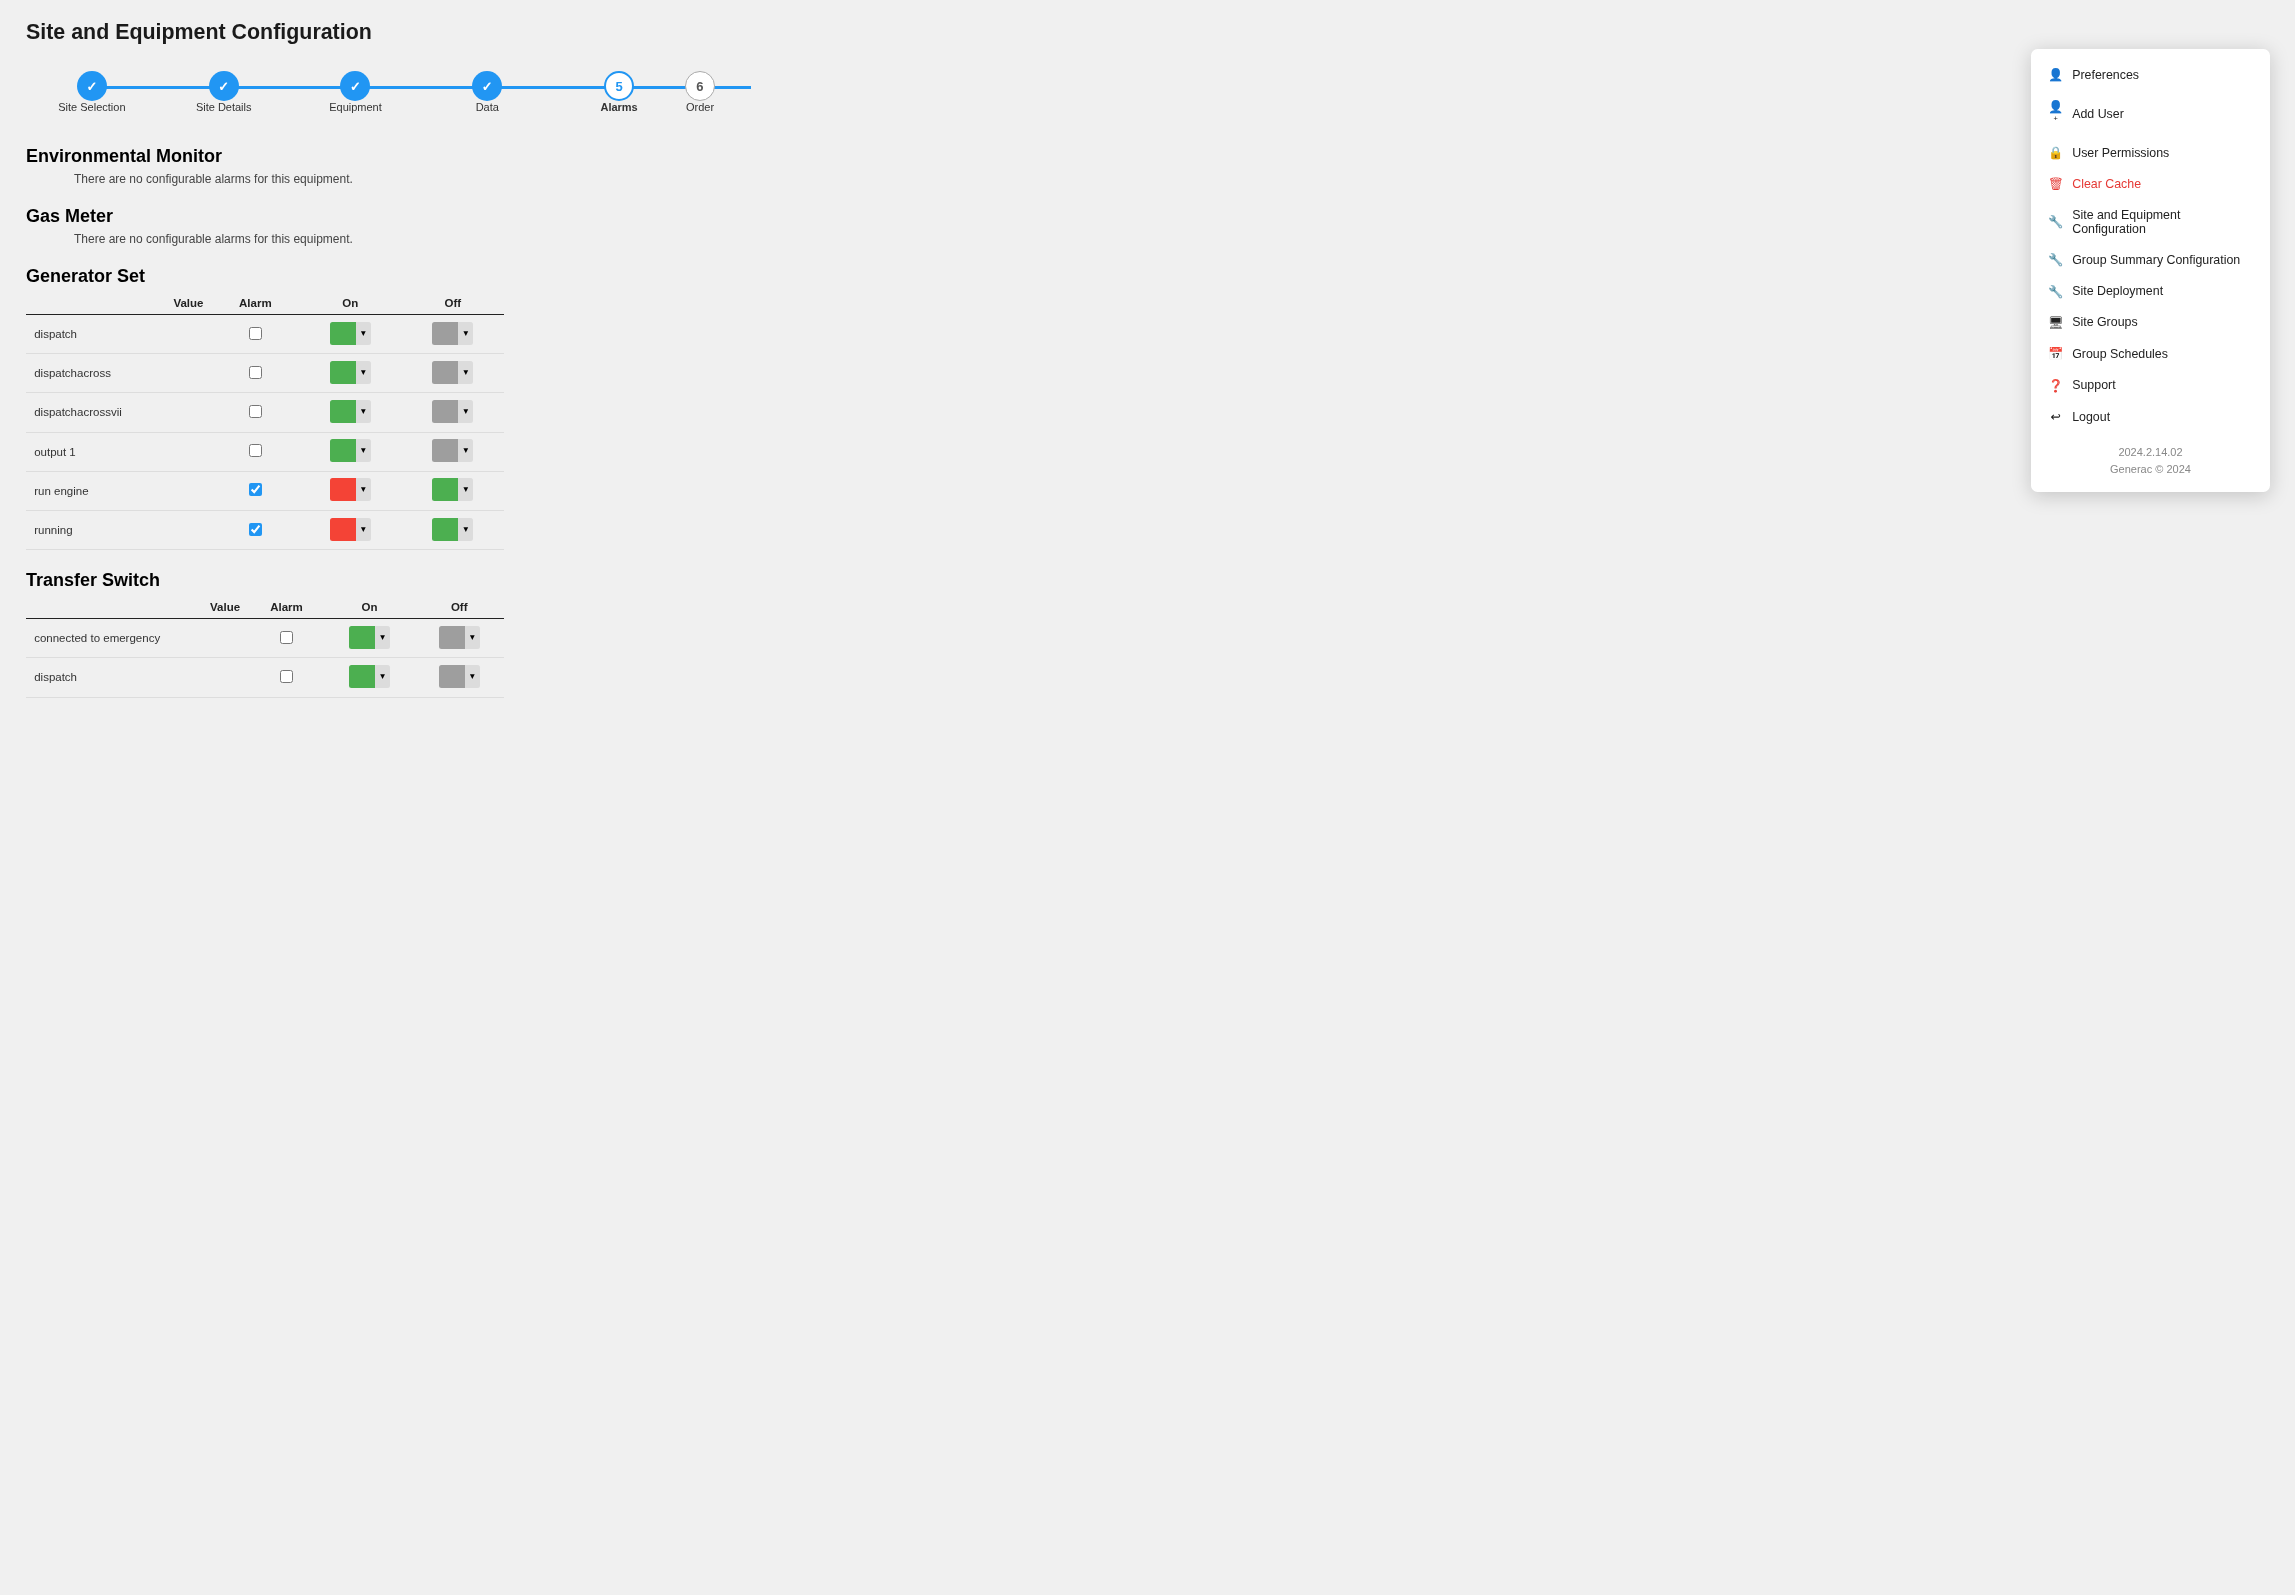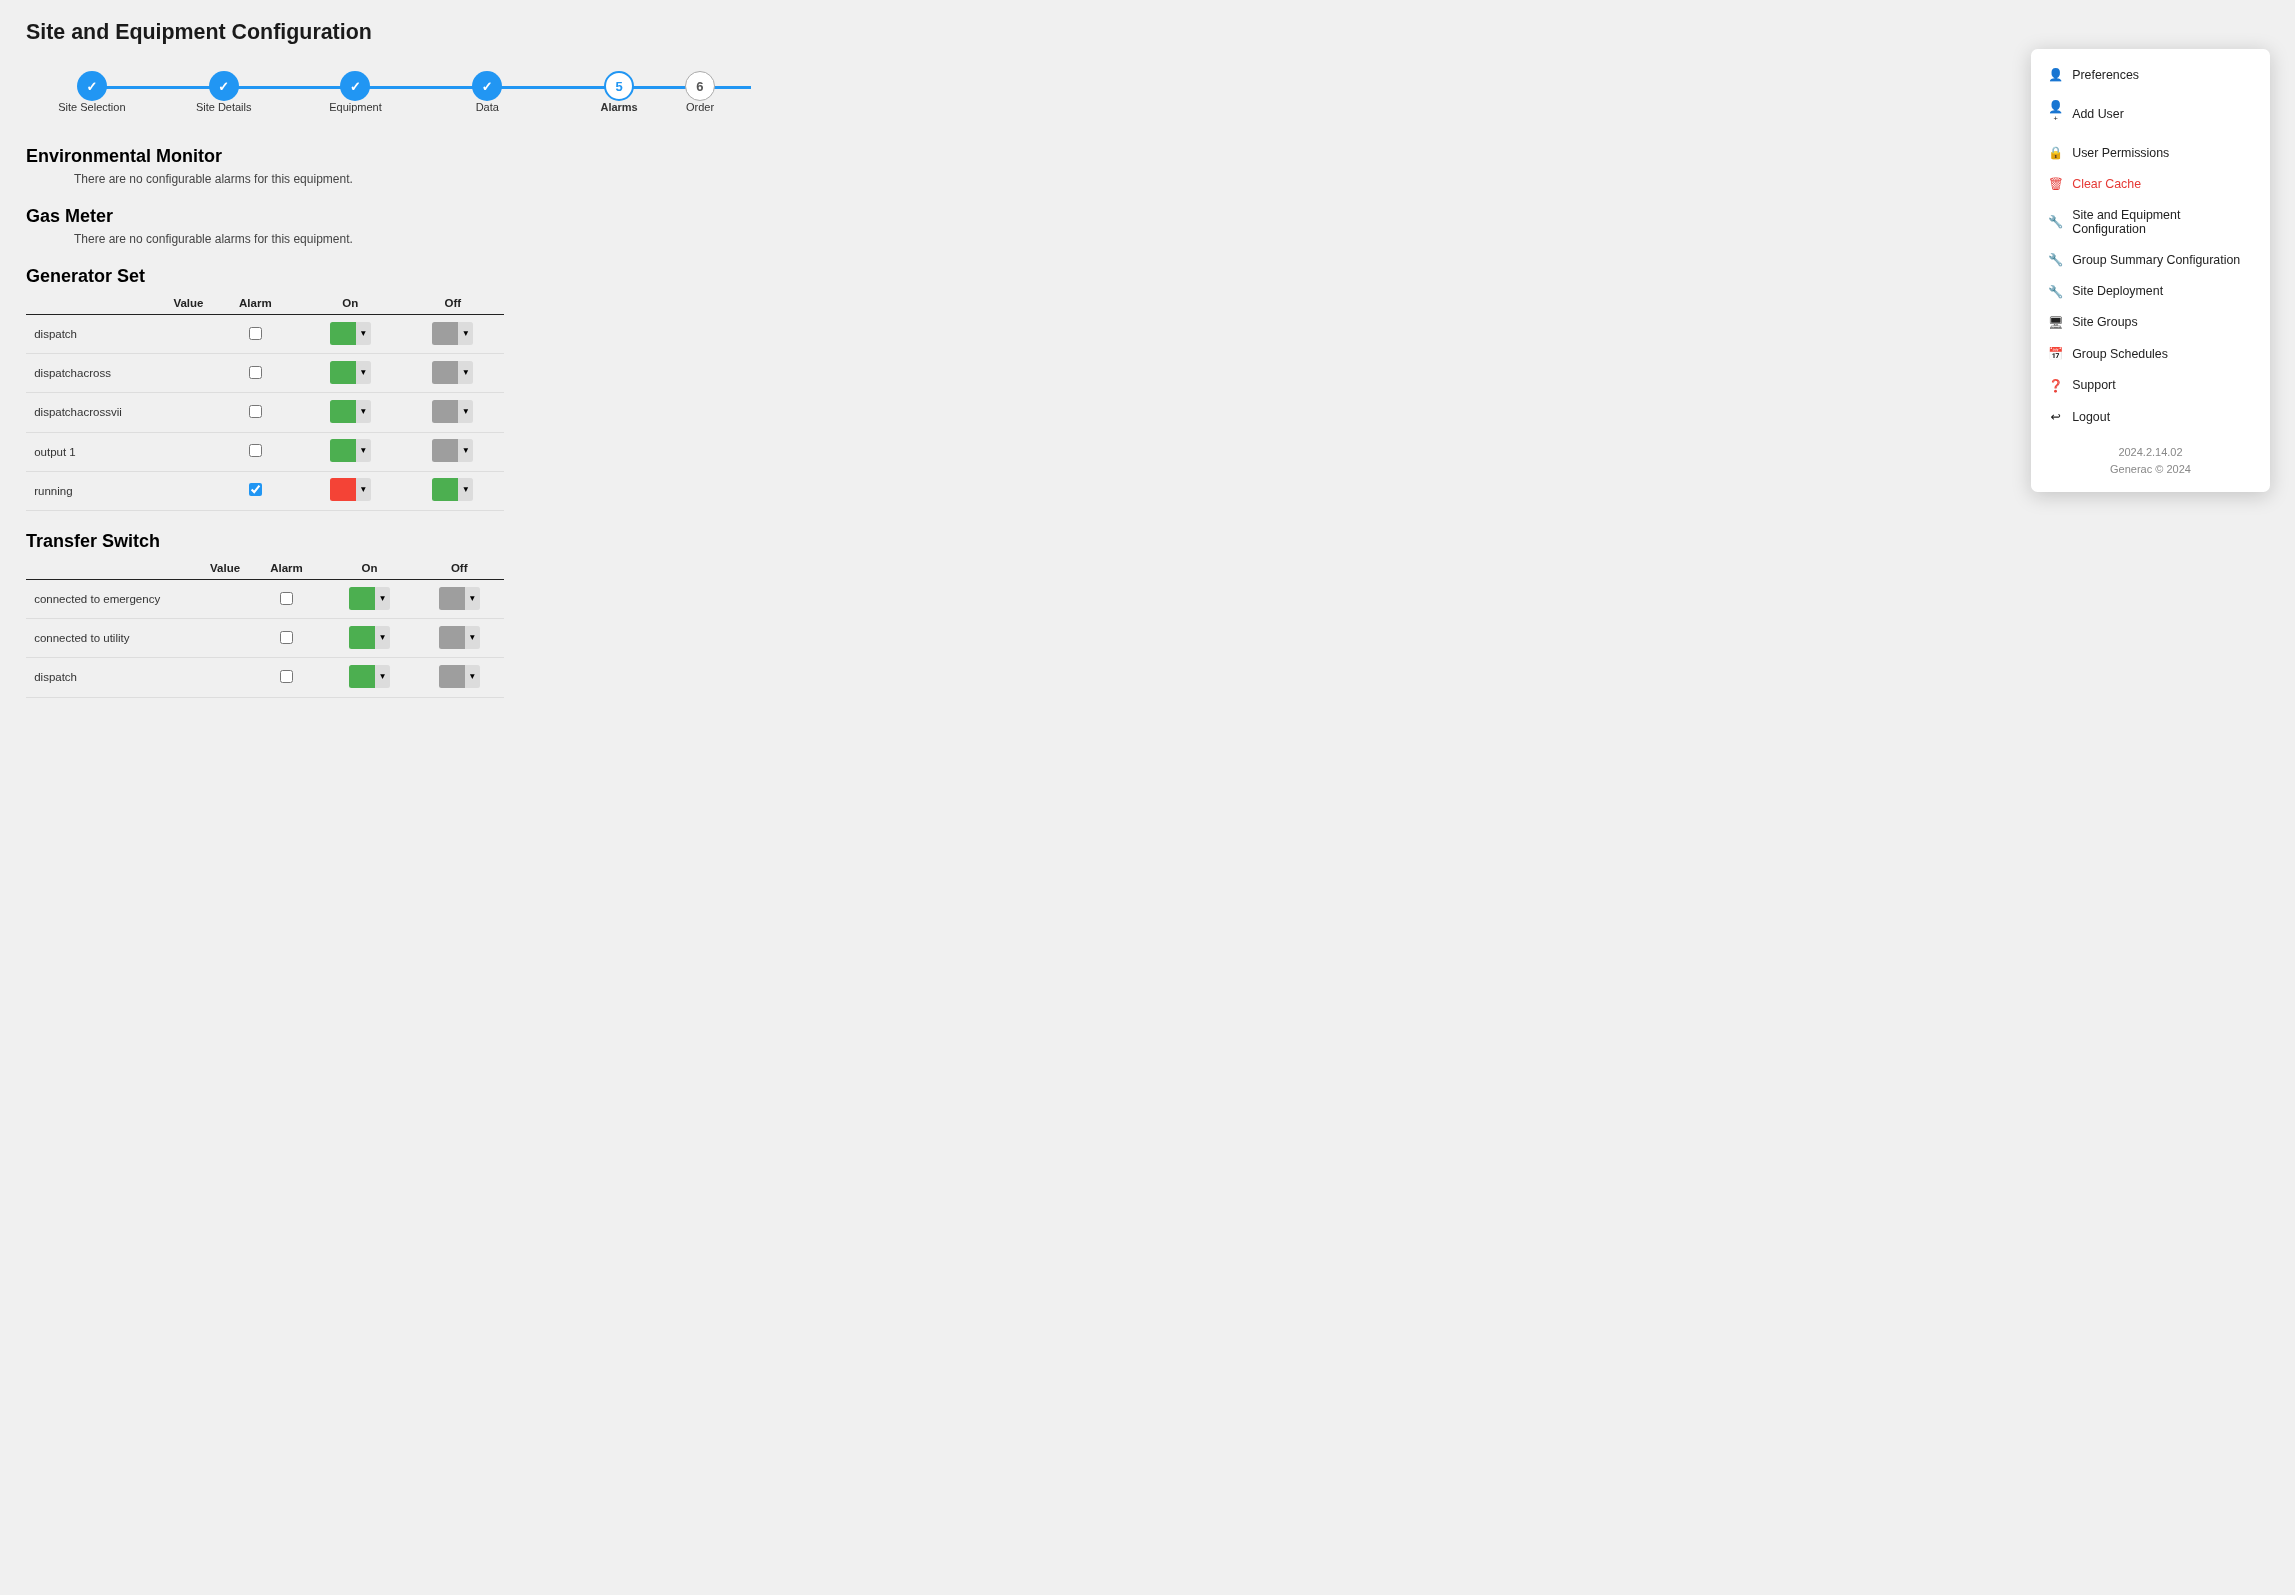--- a/index.html
+++ b/index.html
@@ -288,20 +288,32 @@
               <td class="center"><button class="color-btn">
                   <span class="color-swatch" style="background: rgb(76, 175, 80);"></span>
                   <span class="color-arrow">▼</span>
                 </button></td>
               <td class="center"><button class="color-btn">
                   <span class="color-swatch" style="background: rgb(158, 158, 158);"></span>
                   <span class="color-arrow">▼</span>
                 </button></td>
             </tr>
             <tr>
+              <td>run engine</td>
+              <td class="center checkbox-cell"><input type="checkbox" checked="" style=""></td>
+              <td class="center"><button class="color-btn">
+                  <span class="color-swatch" style="background: rgb(244, 67, 54);"></span>
+                  <span class="color-arrow">▼</span>
+                </button></td>
+              <td class="center"><button class="color-btn">
+                  <span class="color-swatch" style="background: rgb(76, 175, 80);"></span>
+                  <span class="color-arrow">▼</span>
+                </button></td>
+            </tr>
+            <tr>
               <td>running</td>
               <td class="center checkbox-cell"><input type="checkbox" checked="" style=""></td>
               <td class="center"><button class="color-btn">
                   <span class="color-swatch" style="background: rgb(244, 67, 54);"></span>
                   <span class="color-arrow">▼</span>
                 </button></td>
               <td class="center"><button class="color-btn">
                   <span class="color-swatch" style="background: rgb(76, 175, 80);"></span>
                   <span class="color-arrow">▼</span>
                 </button></td>
@@ -327,32 +339,20 @@
               <td class="center"><button class="color-btn">
                   <span class="color-swatch" style="background: rgb(76, 175, 80);"></span>
                   <span class="color-arrow">▼</span>
                 </button></td>
               <td class="center"><button class="color-btn">
                   <span class="color-swatch" style="background: rgb(158, 158, 158);"></span>
                   <span class="color-arrow">▼</span>
                 </button></td>
             </tr>
             <tr>
-              <td>connected to utility</td>
-              <td class="center checkbox-cell"><input type="checkbox" style=""></td>
-              <td class="center"><button class="color-btn">
-                  <span class="color-swatch" style="background: rgb(76, 175, 80);"></span>
-                  <span class="color-arrow">▼</span>
-                </button></td>
-              <td class="center"><button class="color-btn">
-                  <span class="color-swatch" style="background: rgb(158, 158, 158);"></span>
-                  <span class="color-arrow">▼</span>
-                </button></td>
-            </tr>
-            <tr>
               <td>dispatch</td>
               <td class="center checkbox-cell"><input type="checkbox" style=""></td>
               <td class="center"><button class="color-btn">
                   <span class="color-swatch" style="background: rgb(76, 175, 80);"></span>
                   <span class="color-arrow">▼</span>
                 </button></td>
               <td class="center"><button class="color-btn">
                   <span class="color-swatch" style="background: rgb(158, 158, 158);"></span>
                   <span class="color-arrow">▼</span>
                 </button></td>

